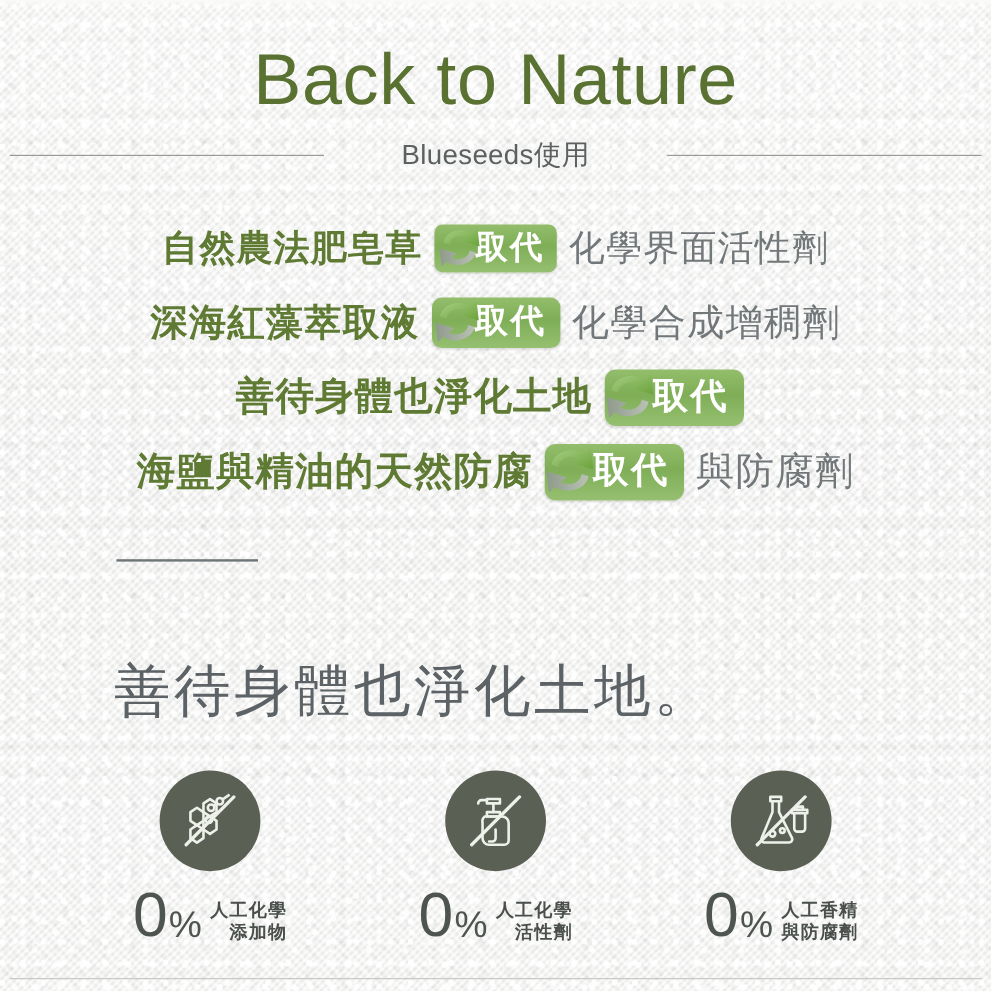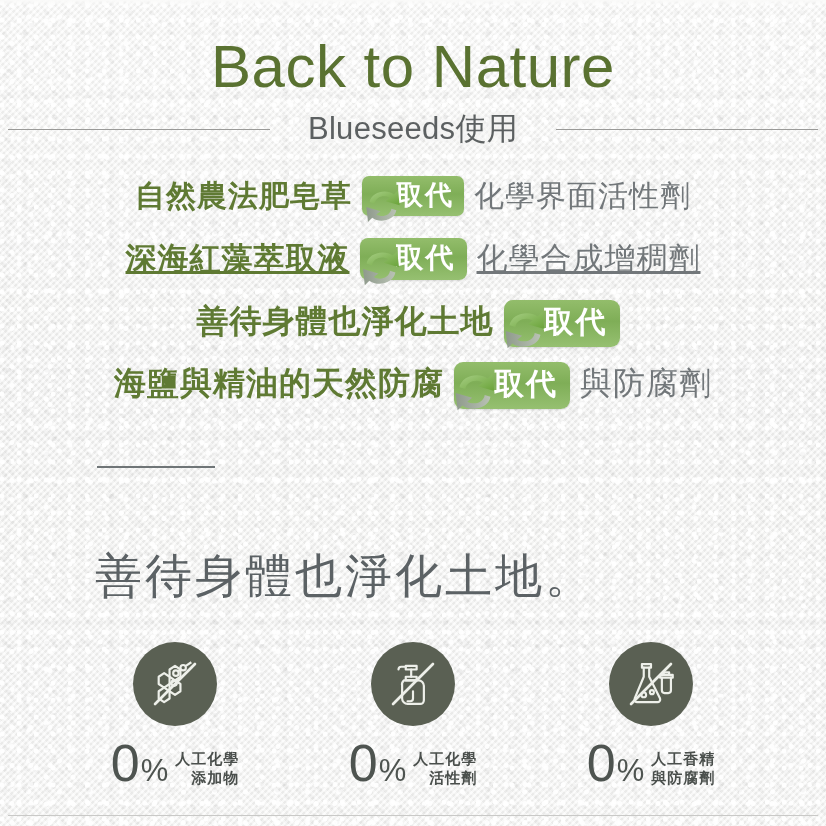--- a/index.html
+++ b/index.html
@@ -41,45 +41,45 @@
   .subline{
     position:absolute;left:0;right:0;top:109px;height:40px;
   }
   .subline .rule{
     position:absolute;top:20px;height:1px;background:#9a9a98;
   }
   .subline .rule.l{left:8px;right:556px;}
   .subline .rule.r{left:556px;right:8px;}
   .subline .txt{
     position:absolute;left:0;right:0;top:0;text-align:center;
-    font-size:31px;line-height:40px;color:#5c6061;letter-spacing:.3px;
+    font-size:23px;line-height:40px;color:#5c6061;letter-spacing:.3px;
   }
   .subline .txt span{
     background:transparent;padding:0 14px;
     display:inline-block;
     text-shadow:
       0 0 6px #f3f3f2, 0 0 6px #f3f3f2, 0 0 6px #f3f3f2,
       2px 0 4px #f3f3f2, -2px 0 4px #f3f3f2;
   }
 
   
   #rows{position:absolute;left:0;right:0;top:176px;}
   .row{
-    display:flex;justify-content:center;
+    display:flex;align-items:center;justify-content:center;
     height:62px;
   }
   .row .nat{
     color:#5f7a33;font-weight:bold;letter-spacing:1px;
     white-space:nowrap;
   }
   .row .chem{
     color:#72777a;letter-spacing:1px;white-space:nowrap;
   }
   .row.s1 .nat,.row.s1 .chem{font-size:30px;}
-  .row.s2 .nat,.row.s2 .chem{font-size:31px;text-decoration:underline;}
+  .row.s2 .nat,.row.s2 .chem{font-size:31px;}
   .row.s3 .nat,.row.s3 .chem{font-size:32px;}
   .row.s4 .nat,.row.s4 .chem{font-size:32px;}
 
   .swap{
     position:relative;display:inline-block;
     margin:0 10px;white-space:nowrap;
   }
   .swap .arrows{
     position:absolute;left:-2px;top:50%;
     transform:translateY(-52%);

